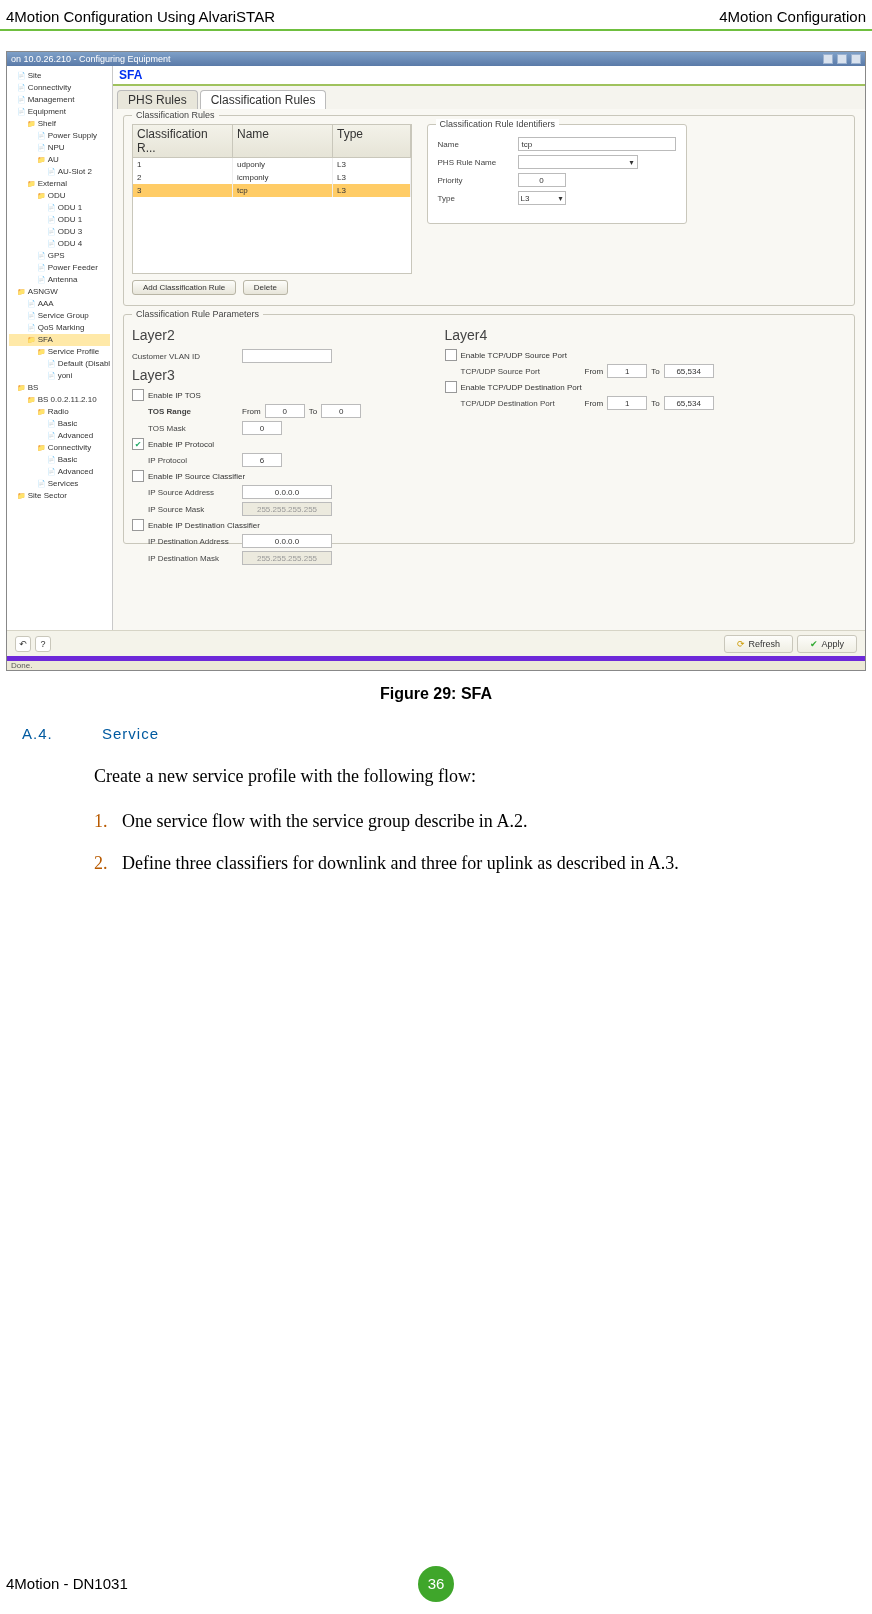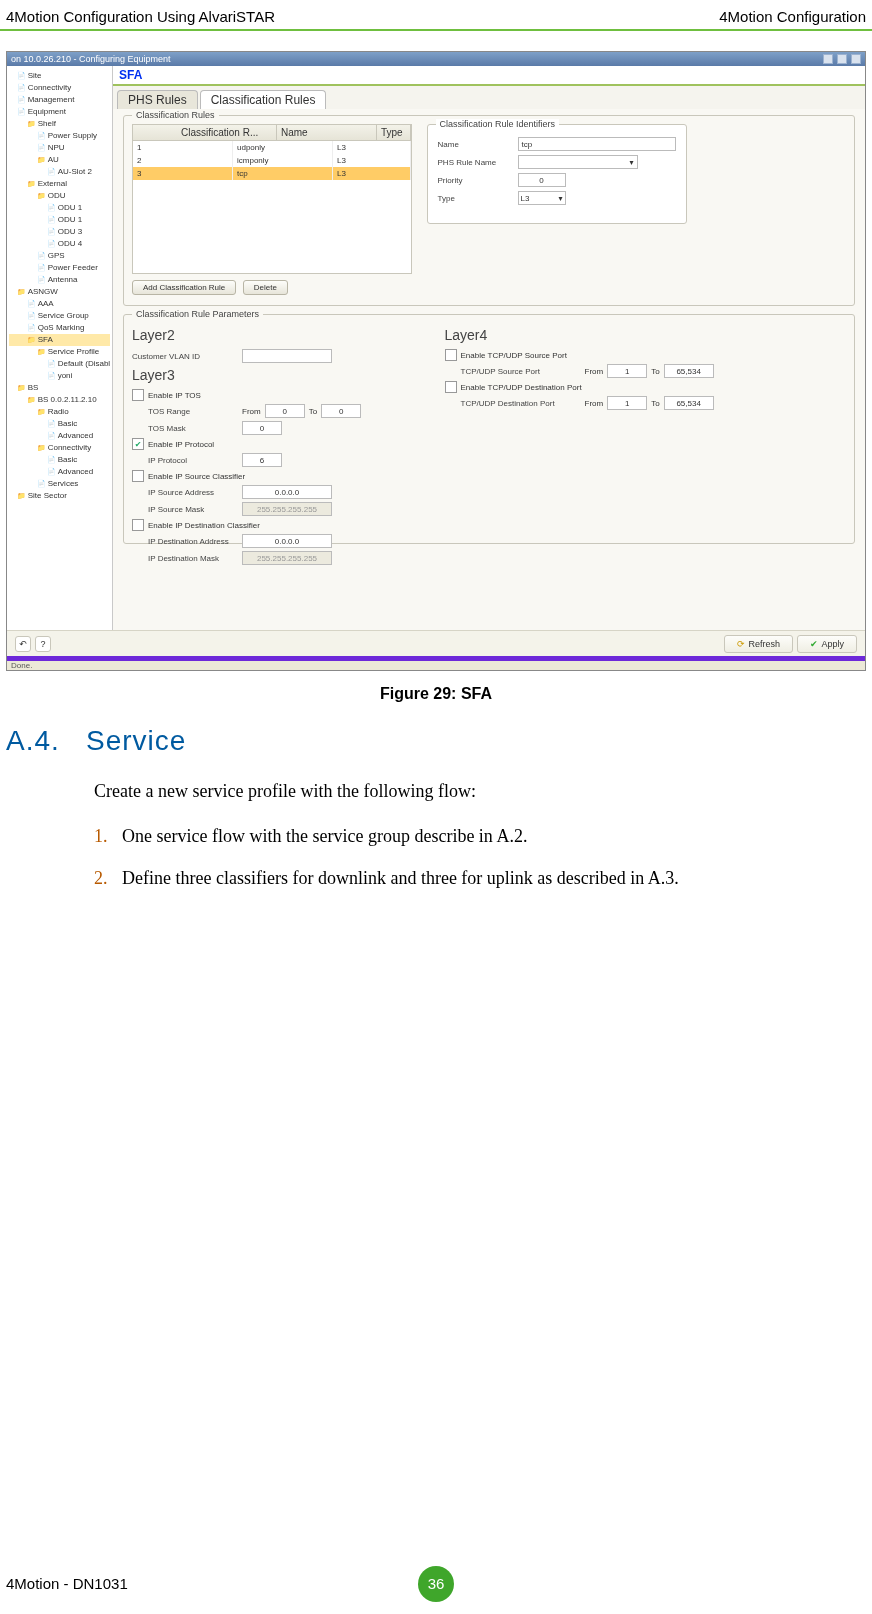--- a/index.html
+++ b/index.html
@@ -63,21 +63,21 @@
   .sfa-label { font-weight:bold; color:#0030f0; font-size:12px; }
   .tabs-row { display:flex; gap:2px; padding:4px 20px 0 4px; background:#f5f4ee; font-size:12px; }
   .tab-btn { background:#e8e6da; border:1px solid #bbb; border-bottom:none; border-radius:4px 4px 0 0; padding:2px 10px; }
   .tab-btn.active { background:#fff; font-weight:normal; }
   .panel-area { flex:1; background:#f9f8f3; padding:6px 10px; overflow:hidden; position:relative; font-size:9px; color:#333; }
   .group-box { border:1px solid #c9c7bb; border-radius:3px; padding:8px 8px 10px 8px; margin-bottom:8px; position:relative; }
   .group-title { position:absolute; top:-6px; left:8px; background:#f9f8f3; padding:0 4px; color:#444; font-size:9px; }
   .class-table {
     width: 280px; height:150px; border:1px solid #c9c7bb; background:#fff; display:inline-block; vertical-align:top;
   }
-  .class-table-header { display:flex; background:linear-gradient(#f3f2e9,#e6e4d7); border-bottom:1px solid #c9c7bb; font-size:10px;padding-left:44px; }
+  .class-table-header { display:flex; background:linear-gradient(#f3f2e9,#e6e4d7); border-bottom:1px solid #c9c7bb; font-size:12px; }
   .class-table-header div { padding:2px 4px; border-right:1px solid #c9c7bb; }
   .cth1{ width:100px; } .cth2{ width:100px; } .cth3{ flex:1; }
   .class-row { display:flex; font-size:8px; }
   .class-row div { padding:2px 4px; border-right:1px solid #eee; }
   .class-row.sel { background:#ffcc66; }
   .identifiers { display:inline-block; vertical-align:top; margin-left:12px; border:1px solid #c9c7bb; border-radius:3px; padding:8px 10px 14px 10px; position:relative; width:260px; }
   .identifiers .group-title { background:#fff; }
   .id-row { display:flex; align-items:center; margin:4px 0; font-size:8px; }
   .id-row label { width:80px; color:#444; }
   .id-row .input { flex:1; height:14px; border:1px solid #bbb; background:#fff; font-size:8px; padding:0 3px; display:flex; align-items:center; }
@@ -105,22 +105,22 @@
     text-align: center;
     font-weight: bold;
     font-size: 16px;
     margin: 14px 0 22px 0;
     font-family: Arial, sans-serif;
   }
   .section-heading {
     display:flex;
     font-family: Verdana, Arial, sans-serif;
     color: #005aa0;
-    font-size: 28px;
-    margin: 10px 0 20px 0;
+    font-size: 15px;
+    margin: 10px 0 20px 16px;
     letter-spacing: 1px;
   }
   .section-heading .num { width:80px; }
   .body-text {
     font-family: Georgia, 'Times New Roman', serif;
     font-size: 18px;
     line-height: 1.6;
     margin: 0 0 14px 88px;
     max-width: 750px;
   }
@@ -284,21 +284,21 @@
               <div class="param-row">
                   <span class="lbl">Customer VLAN ID</span>
                   <span class="txt"></span>
                 </div>
               <div class="param-sub">Layer3</div>
               <div class="param-row">
                   <span class="chk"></span>
                   <span>Enable IP TOS</span>
                 </div>
               <div class="param-row">
-                  <span class="lbl" style="padding-left:16px;">TOS Range</span>
+                  <span class="lbl" style="padding-left:16px;font-weight:bold;">TOS Range</span>
                   <span style="margin-right:4px;">From</span>
                   <span class="sp">0</span>
                   <span style="margin:0 4px;">To</span>
                   <span class="sp">0</span>
                 </div>
               <div class="param-row">
                   <span class="lbl" style="padding-left:16px;">TOS Mask</span>
                   <span class="sp">0</span>
                 </div>
               <div class="param-row">

